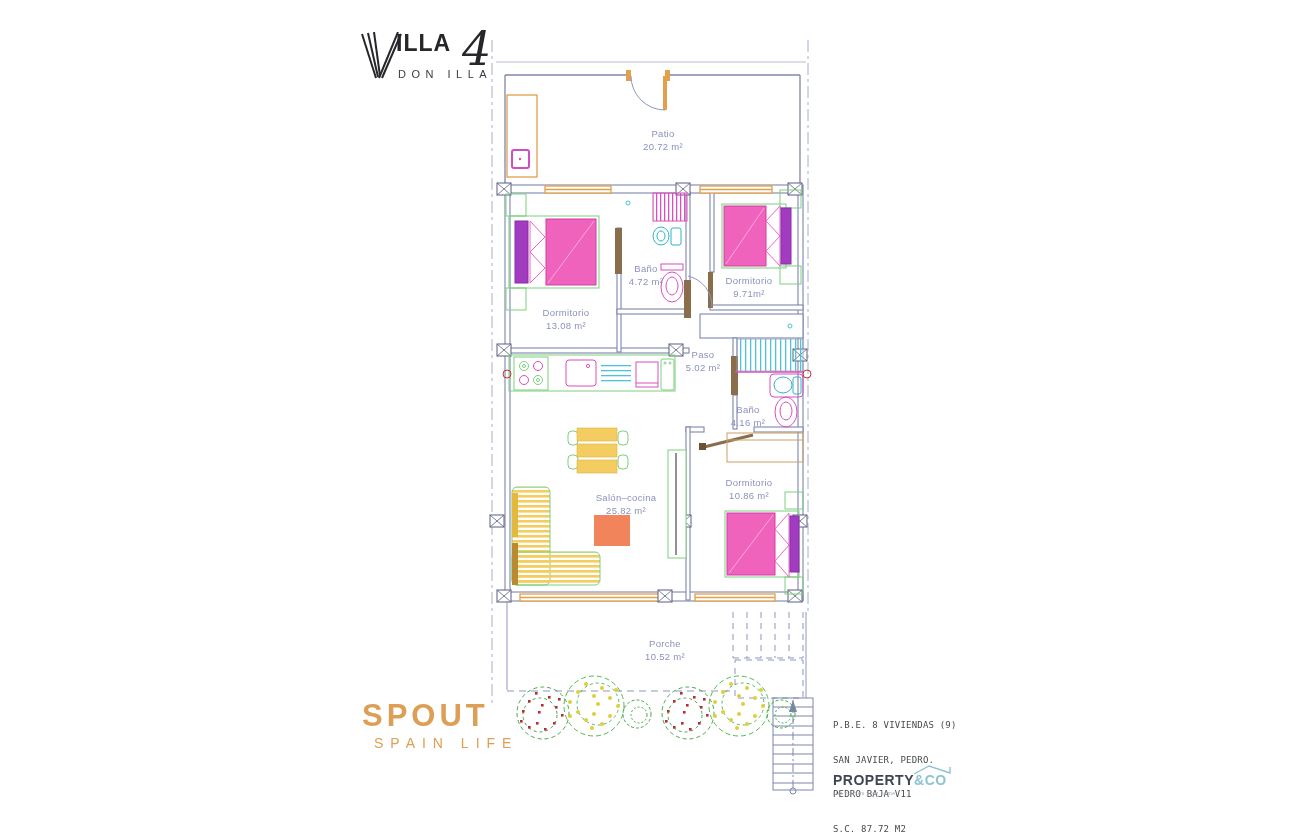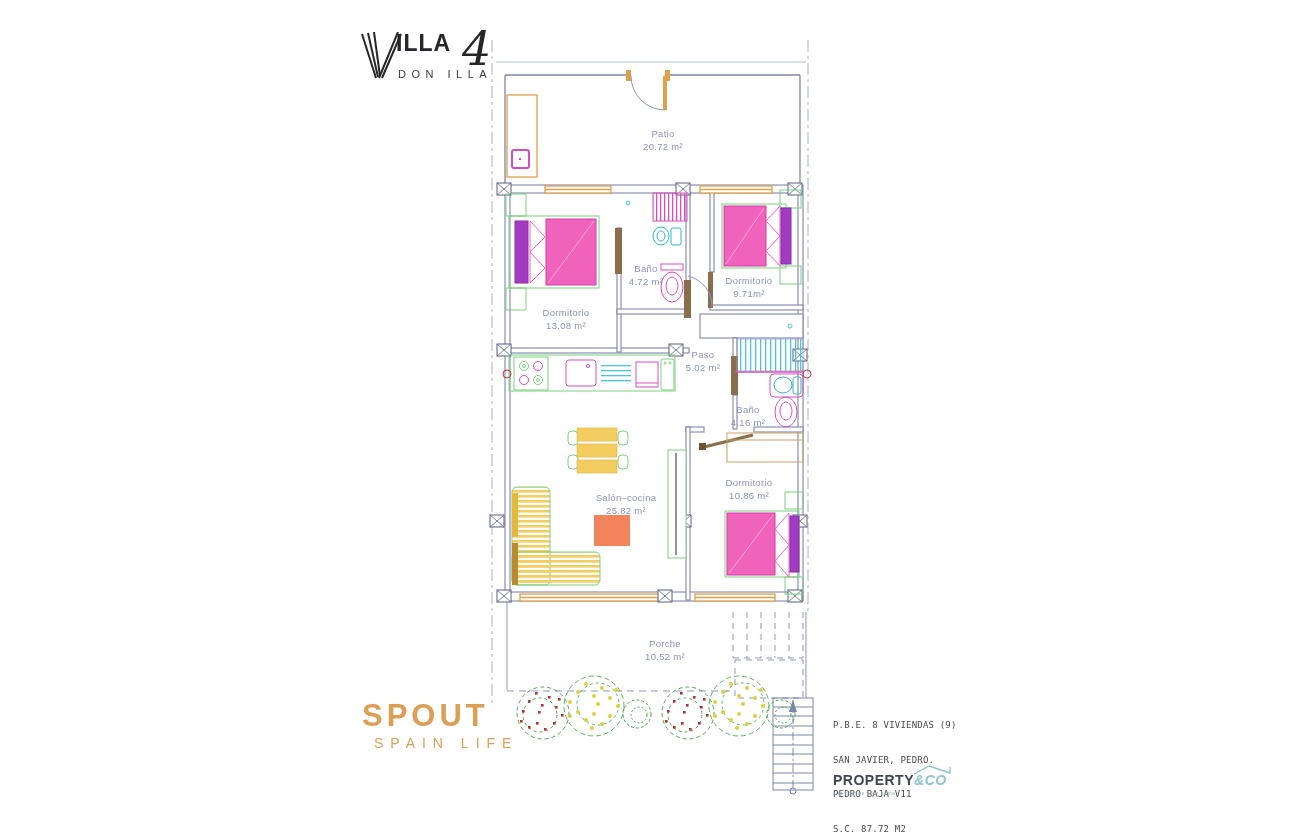--- a/index.html
+++ b/index.html
@@ -18,21 +18,21 @@
   
   #spout-logo{position:absolute;left:362px;top:698px;color:#dc9f55;}
   #spout-logo .brand{font-size:31px;font-weight:bold;letter-spacing:4px;}
   #spout-logo .tag{font-size:14px;letter-spacing:7px;margin-top:1px;margin-left:12px;}
   
   #project-info{position:absolute;left:833px;top:697px;font-family:"DejaVu Sans Mono",monospace;
                 font-size:9px;line-height:11.5px;color:#4a4a4a;letter-spacing:.2px;white-space:pre;}
   
   #property-logo{position:absolute;left:833px;top:771px;}
   #property-logo .p1{font-size:14px;font-weight:bold;color:#3f4653;letter-spacing:.5px;}
-  #property-logo .p2{font-size:14px;font-weight:bold;color:#8fc3d4;letter-spacing:.5px;font-style:italic;}
+  #property-logo .p2{font-size:14px;font-weight:bold;color:#8fc3d4;letter-spacing:.5px;}
   #property-logo .roof{position:absolute;left:80px;top:-7px;}
   #property-logo .ptag{font-size:5px;color:#9aa4ad;letter-spacing:.6px;margin-top:1px;}
 </style>
 </head>
 <body>
 
 <div id="stage">
 
   <div id="villa-logo">
     <svg width="42" height="52" style="position:absolute;left:0;top:8px;">

